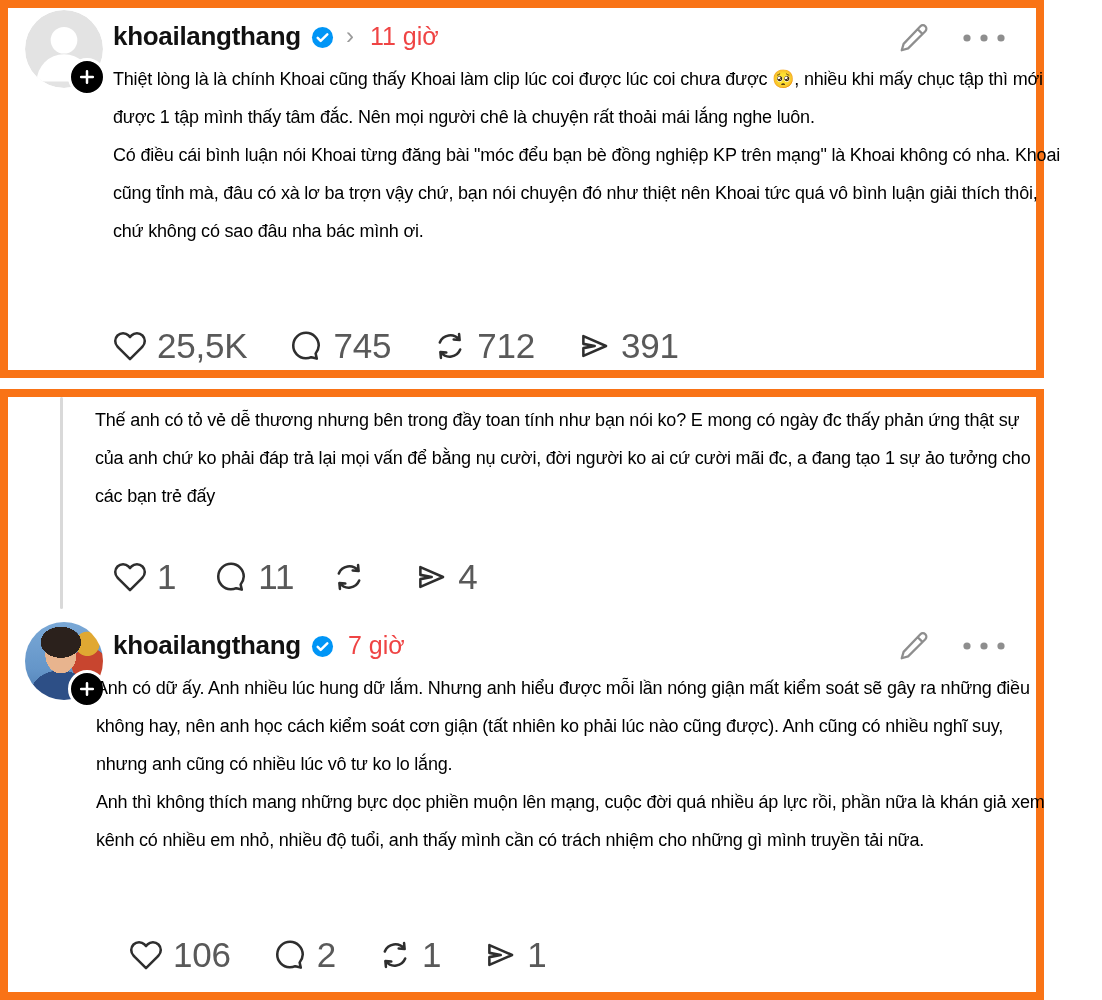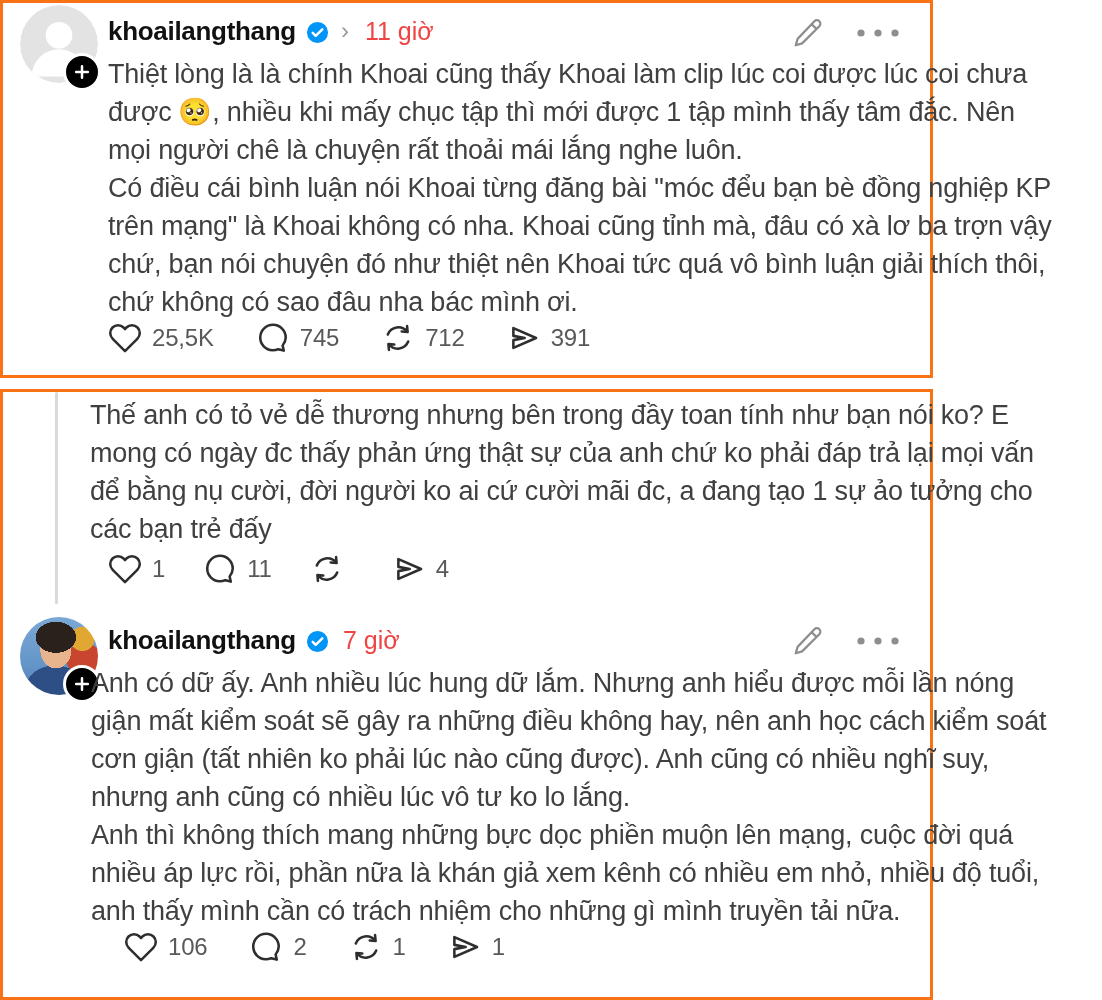--- a/index.html
+++ b/index.html
@@ -1,20 +1,20 @@
 <!DOCTYPE html>
 <html><head>
 <meta charset="utf-8">
 <style>
   * { margin:0; padding:0; box-sizing:border-box; }
   html,body { background:#ffffff; }
   body { font-family:"Liberation Sans","DejaVu Sans",sans-serif; color:#1c1c1c; }
   .page { position:relative; width:1102px; height:1000px; background:#fff; overflow:hidden; }
 
-  .panel { position:absolute; left:0; width:933px; background:#fff; border:3px solid #f97316;text-decoration:underline; }
+  .panel { position:absolute; left:0; width:1044px; background:#fff; border:8px solid #f97316;text-decoration:underline; }
   .panel-post { top:0; height:378px; }
   .panel-comments { top:389px; height:611px; }
 
   
   .avatar { position:absolute; width:78px; height:78px; border-radius:50%; overflow:hidden; }
   .avatar svg { display:block; width:100%; height:100%; }
   .avatar-photo { background:
       radial-gradient(ellipse 26% 20% at 46% 26%, #2b211c 0 99%, transparent 100%),
       radial-gradient(ellipse 20% 24% at 46% 42%, #e8b48e 0 99%, transparent 100%),
       radial-gradient(ellipse 38% 30% at 45% 92%, #2d4f86 0 99%, transparent 100%),
@@ -29,28 +29,28 @@
 
   
   .head-row { position:absolute; display:flex; align-items:center; gap:10px; height:40px; }
   .username { font-weight:700; font-size:26px; letter-spacing:-0.3px; color:#111; }
   .verified { width:23px; height:23px; margin-top:2px; flex:0 0 auto; }
   .chevron-sep { color:#9b9b9b; font-size:24px; font-weight:400; margin:0 2px; }
   .thread-name { font-weight:700; font-size:26px; letter-spacing:-0.3px; color:#111; }
   .timestamp { color:#ef4444; font-size:25px; margin-left:4px; }
 
   
-  .body-text { position:absolute; font-size:27px; line-height:38px; letter-spacing:-0.2px;
-      color:#404040; white-space:pre-line; width:956px; }
+  .body-text { position:absolute; font-size:18px; line-height:38px; letter-spacing:-0.2px;
+      color:#000000; white-space:pre-line; width:956px; }
 
   
   .stats-row { position:absolute; display:flex; align-items:center; gap:42px; }
   .stat { display:flex; align-items:center; gap:10px; cursor:pointer; }
   .stat svg { width:34px; height:34px; display:block; }
-  .stat .num { font-size:24px; color:#595959; letter-spacing:-0.2px; }
+  .stat .num { font-size:35px; color:#595959; letter-spacing:-0.2px; }
 
   
   .post-controls { position:absolute; right:28px; display:flex; align-items:center; gap:30px; }
   .ctl { display:flex; align-items:center; justify-content:center; cursor:pointer; }
   .ctl svg { display:block; }
 
   .thread-line { position:absolute; left:52px; top:0; width:3px; height:212px;
       background:#d9d9d9; border-radius:2px; }
 </style>
 </head>

